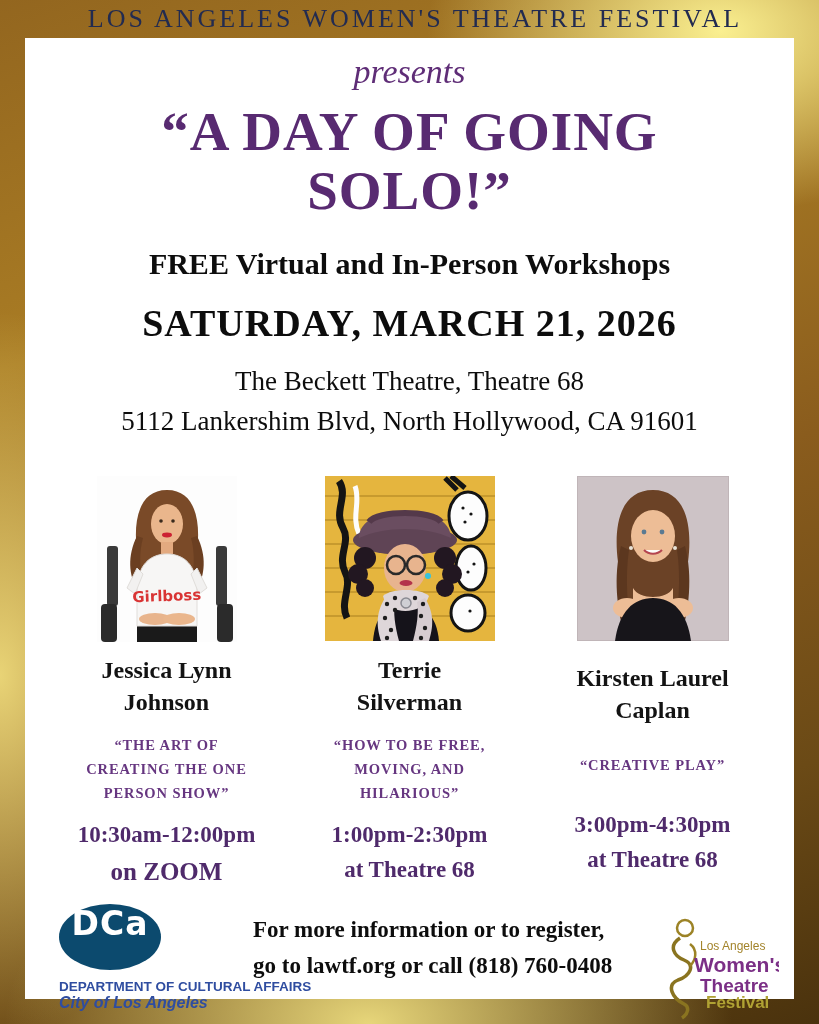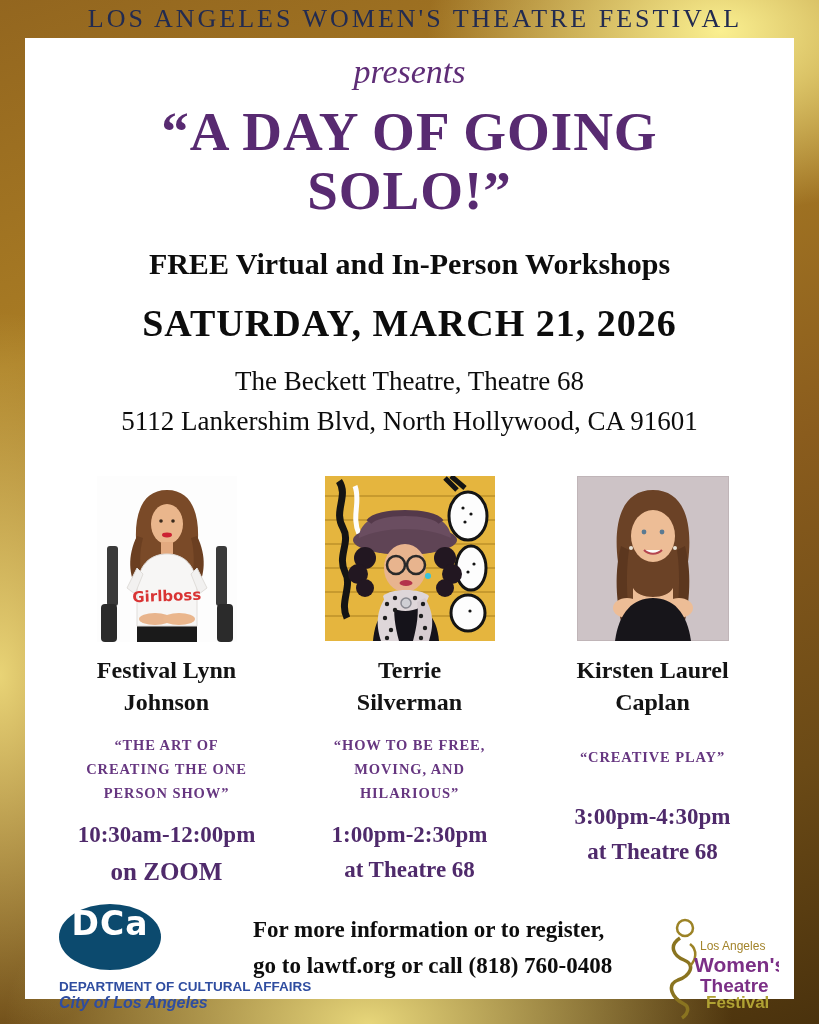--- a/index.html
+++ b/index.html
@@ -36,21 +36,21 @@
   .speakers { display:flex; justify-content:center; margin-top:34px; }
   .speaker-col { width:243px; }
   .photo-wrap { height:166px; display:flex; justify-content:center; align-items:flex-start; }
   .photo-wrap svg { display:block; }
   .speaker-name { margin-top:12px; font-size:24px; font-weight:600; line-height:1.35; color:#131313; }
   .workshop-quote {
     margin-top:16px; font-size:14.5px; font-weight:700; letter-spacing:0.9px;
     line-height:1.65; color:#663680;
   }
   .workshop-time { margin-top:12px; font-size:23px; font-weight:700; line-height:1.5; color:#4f2a6b; }
-  .speaker-col:nth-child(3) .speaker-name   { margin-top:12px; }
+  .speaker-col:nth-child(3) .speaker-name   { margin-top:20px; }
   .speaker-col:nth-child(3) .workshop-quote { margin-top:28px; }
   .speaker-col:nth-child(3) .workshop-time  { margin-top:30px; }
   .footer { display:flex; align-items:flex-start; margin-top:14px; text-align:left; }
   .dca-block { width:228px; padding-left:34px; }
   .dca-ellipse {
     width:102px; height:66px; background:#0c4a6e; border-radius:50%;
     display:flex; justify-content:center;
   }
   .dca-ellipse span {
     color:#ffffff; font-family:"DejaVu Sans", sans-serif; font-weight:bold;
@@ -112,21 +112,21 @@
             <rect x="64" y="66" width="12" height="12" fill="#e3aa80"></rect>
             <path d="M40,115 C40,88 54,78 70,78 C86,78 100,88 100,115 L100,150 L40,150 Z" fill="#f7f6f5" stroke="#e0ddda" stroke-width="1"></path>
             <path d="M40,92 L30,112 L38,118 L46,98 Z" fill="#f2f1f0" stroke="#e0ddda" stroke-width="1"></path>
             <path d="M100,92 L110,112 L102,118 L94,98 Z" fill="#f2f1f0" stroke="#e0ddda" stroke-width="1"></path>
             <text x="70" y="125" text-anchor="middle" font-family="DejaVu Sans, sans-serif" font-size="15" font-weight="bold" fill="#d93434" transform="rotate(-2 70 125)">Girlboss</text>
             <ellipse cx="58" cy="143" rx="16" ry="6" fill="#e8b48c"></ellipse>
             <ellipse cx="82" cy="143" rx="16" ry="6" fill="#eab68c"></ellipse>
           </svg>
         </div>
         <div class="speaker-name">
-          <span>Festival Lynn</span><br>
+          <span>Jessica Lynn</span><br>
           <span>Johnson</span>
         </div>
         <div class="workshop-quote">
           <span>“THE ART OF</span><br>
           <span>CREATING THE ONE</span><br>
           <span>PERSON SHOW”</span>
         </div>
         <div class="workshop-time">
           <div>10:30am-12:00pm</div>
           <div style="font-size:25px;">on ZOOM</div>

